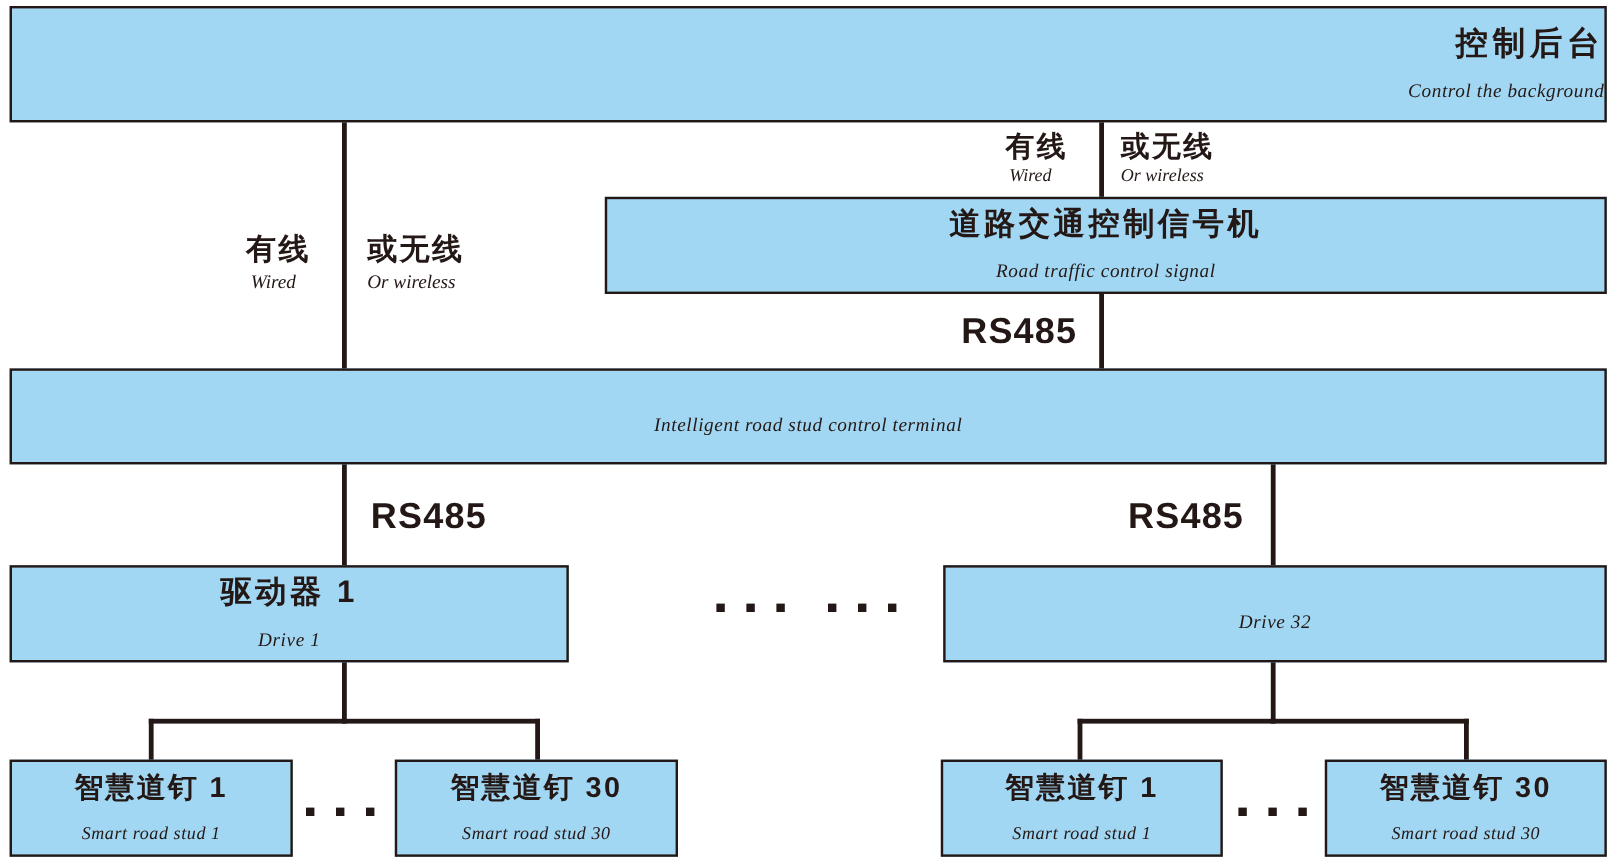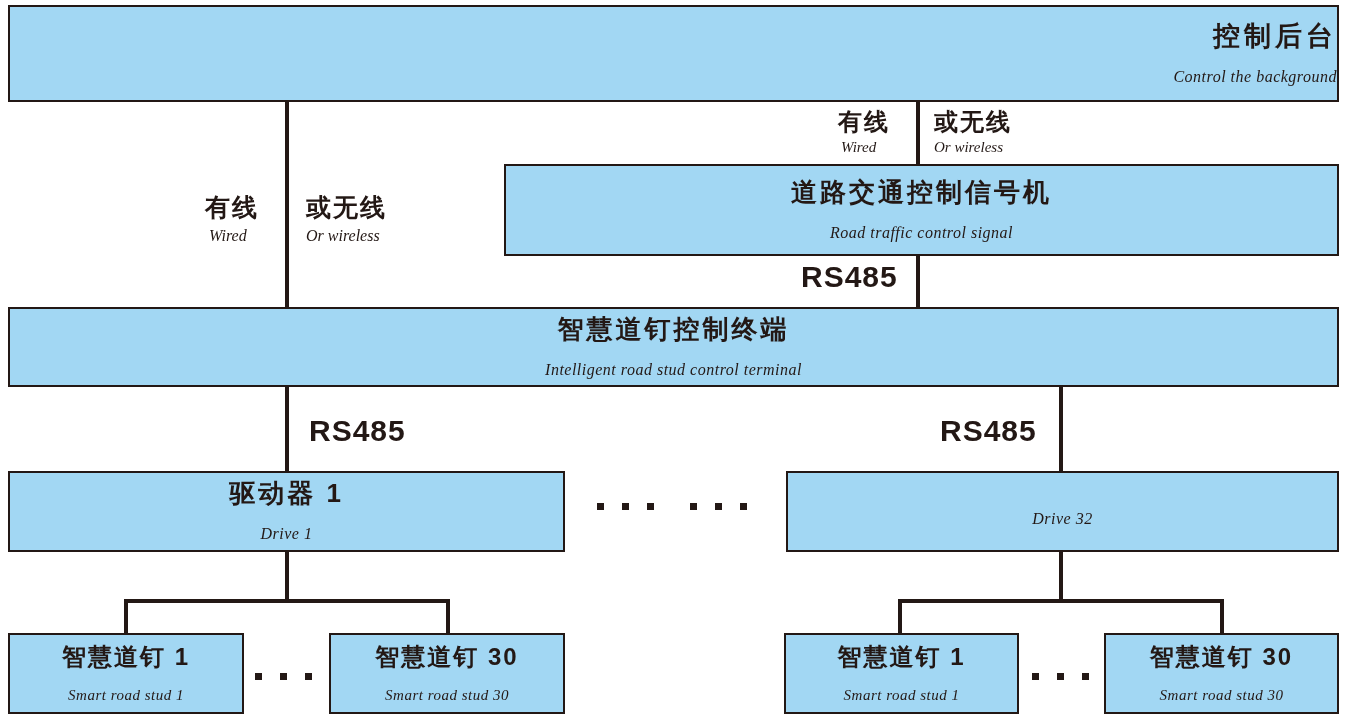--- a/index.html
+++ b/index.html
@@ -52,31 +52,30 @@
 <div class="line" style="left:1059px;top:549px;width:4px;height:54px;"></div>
 <div class="line" style="left:898px;top:599px;width:326px;height:4px;"></div>
 <div class="line" style="left:898px;top:599px;width:4px;height:37px;"></div>
 <div class="line" style="left:1220px;top:599px;width:4px;height:37px;"></div>
 
 <div class="node big" style="left:8px;top:5px;width:1331px;height:97px;align-items:flex-end;">
   <div class="zh">控制后台</div>
   <div class="en">Control the background</div>
 </div>
 
-<div class="node" style="left:504px;top:164px;width:835px;height:92px;">
+<div class="node" style="left:504px;top:164px;width:835px;height:81px;">
   <div class="zh">道路交通控制信号机</div>
   <div class="en">Road traffic control signal</div>
 </div>
 
 <div class="node" style="left:8px;top:307px;width:1331px;height:80px;">
-  <div class="zh">智慧道钉控制终端</div>
   <div class="en">Intelligent road stud control terminal</div>
 </div>
 
-<div class="node" style="left:8px;top:471px;width:557px;height:81px;">
+<div class="node" style="left:8px;top:471px;width:466px;height:81px;">
   <div class="zh">驱动器 1</div>
   <div class="en">Drive 1</div>
 </div>
 
 <div class="node" style="left:786px;top:471px;width:553px;height:81px;">
   <div class="en">Drive 32</div>
 </div>
 
 <div class="node small" style="left:8px;top:633px;width:236px;height:81px;">
   <div class="zh">智慧道钉 1</div>

